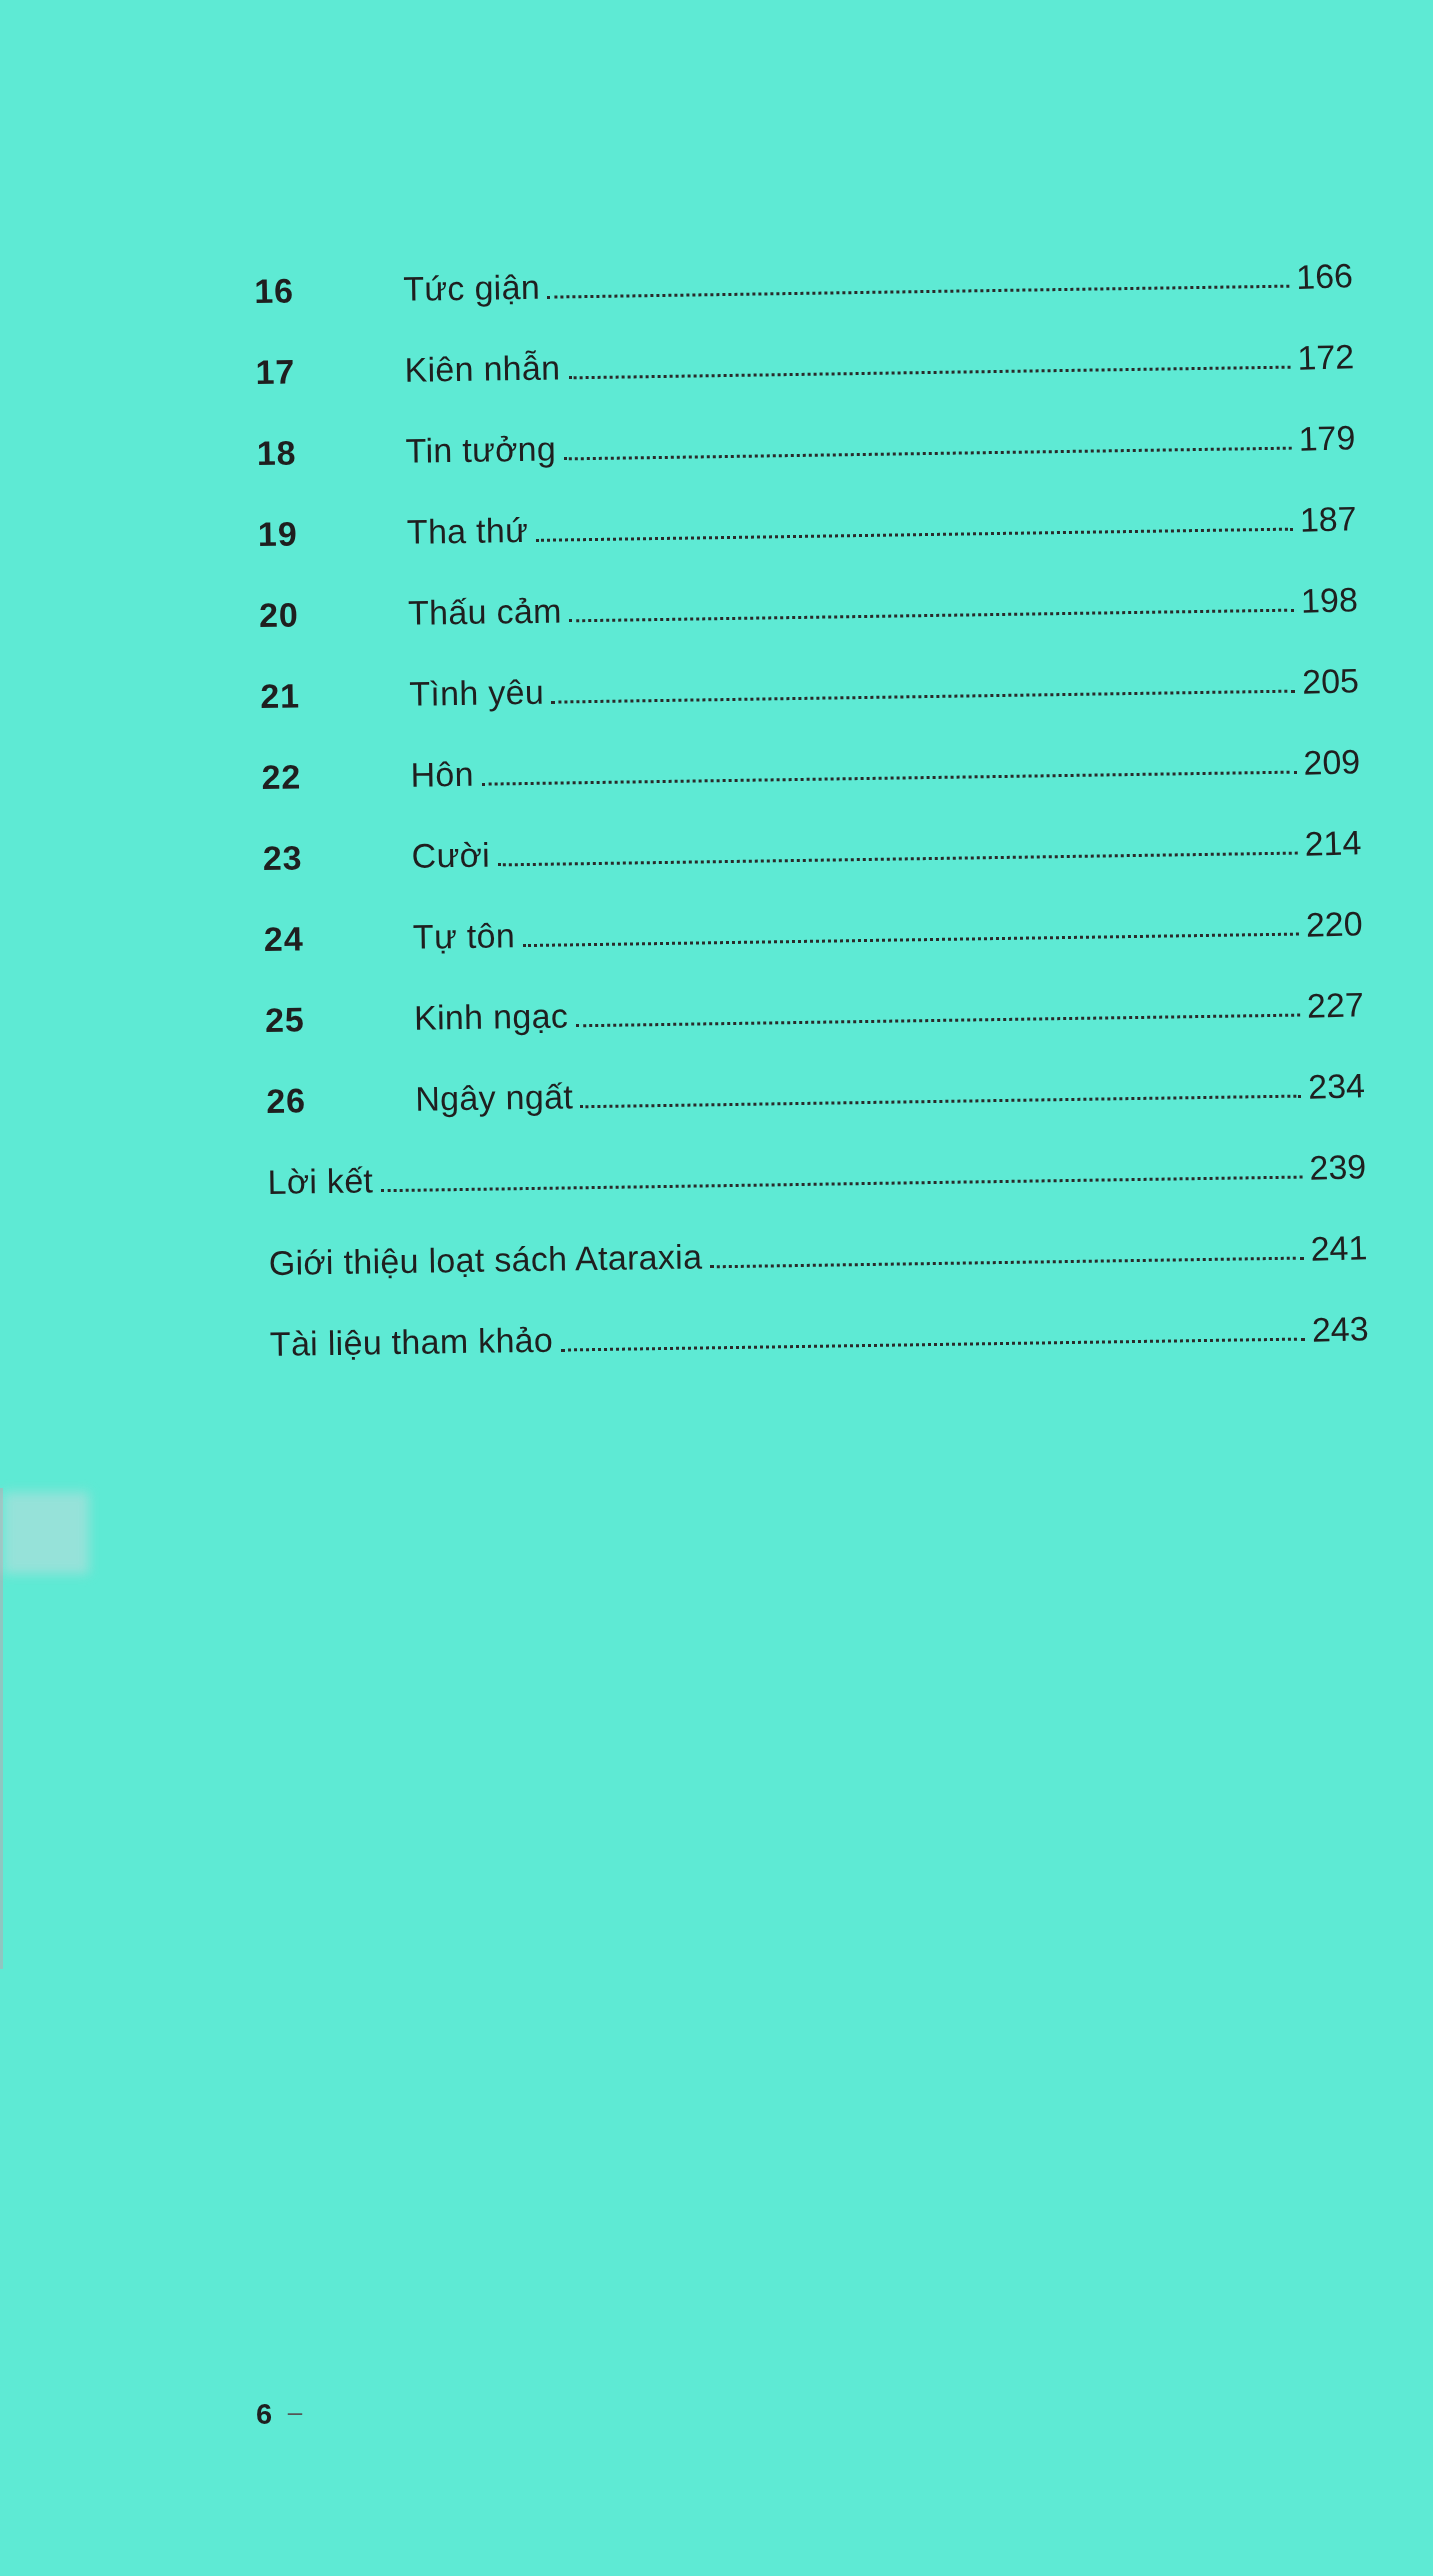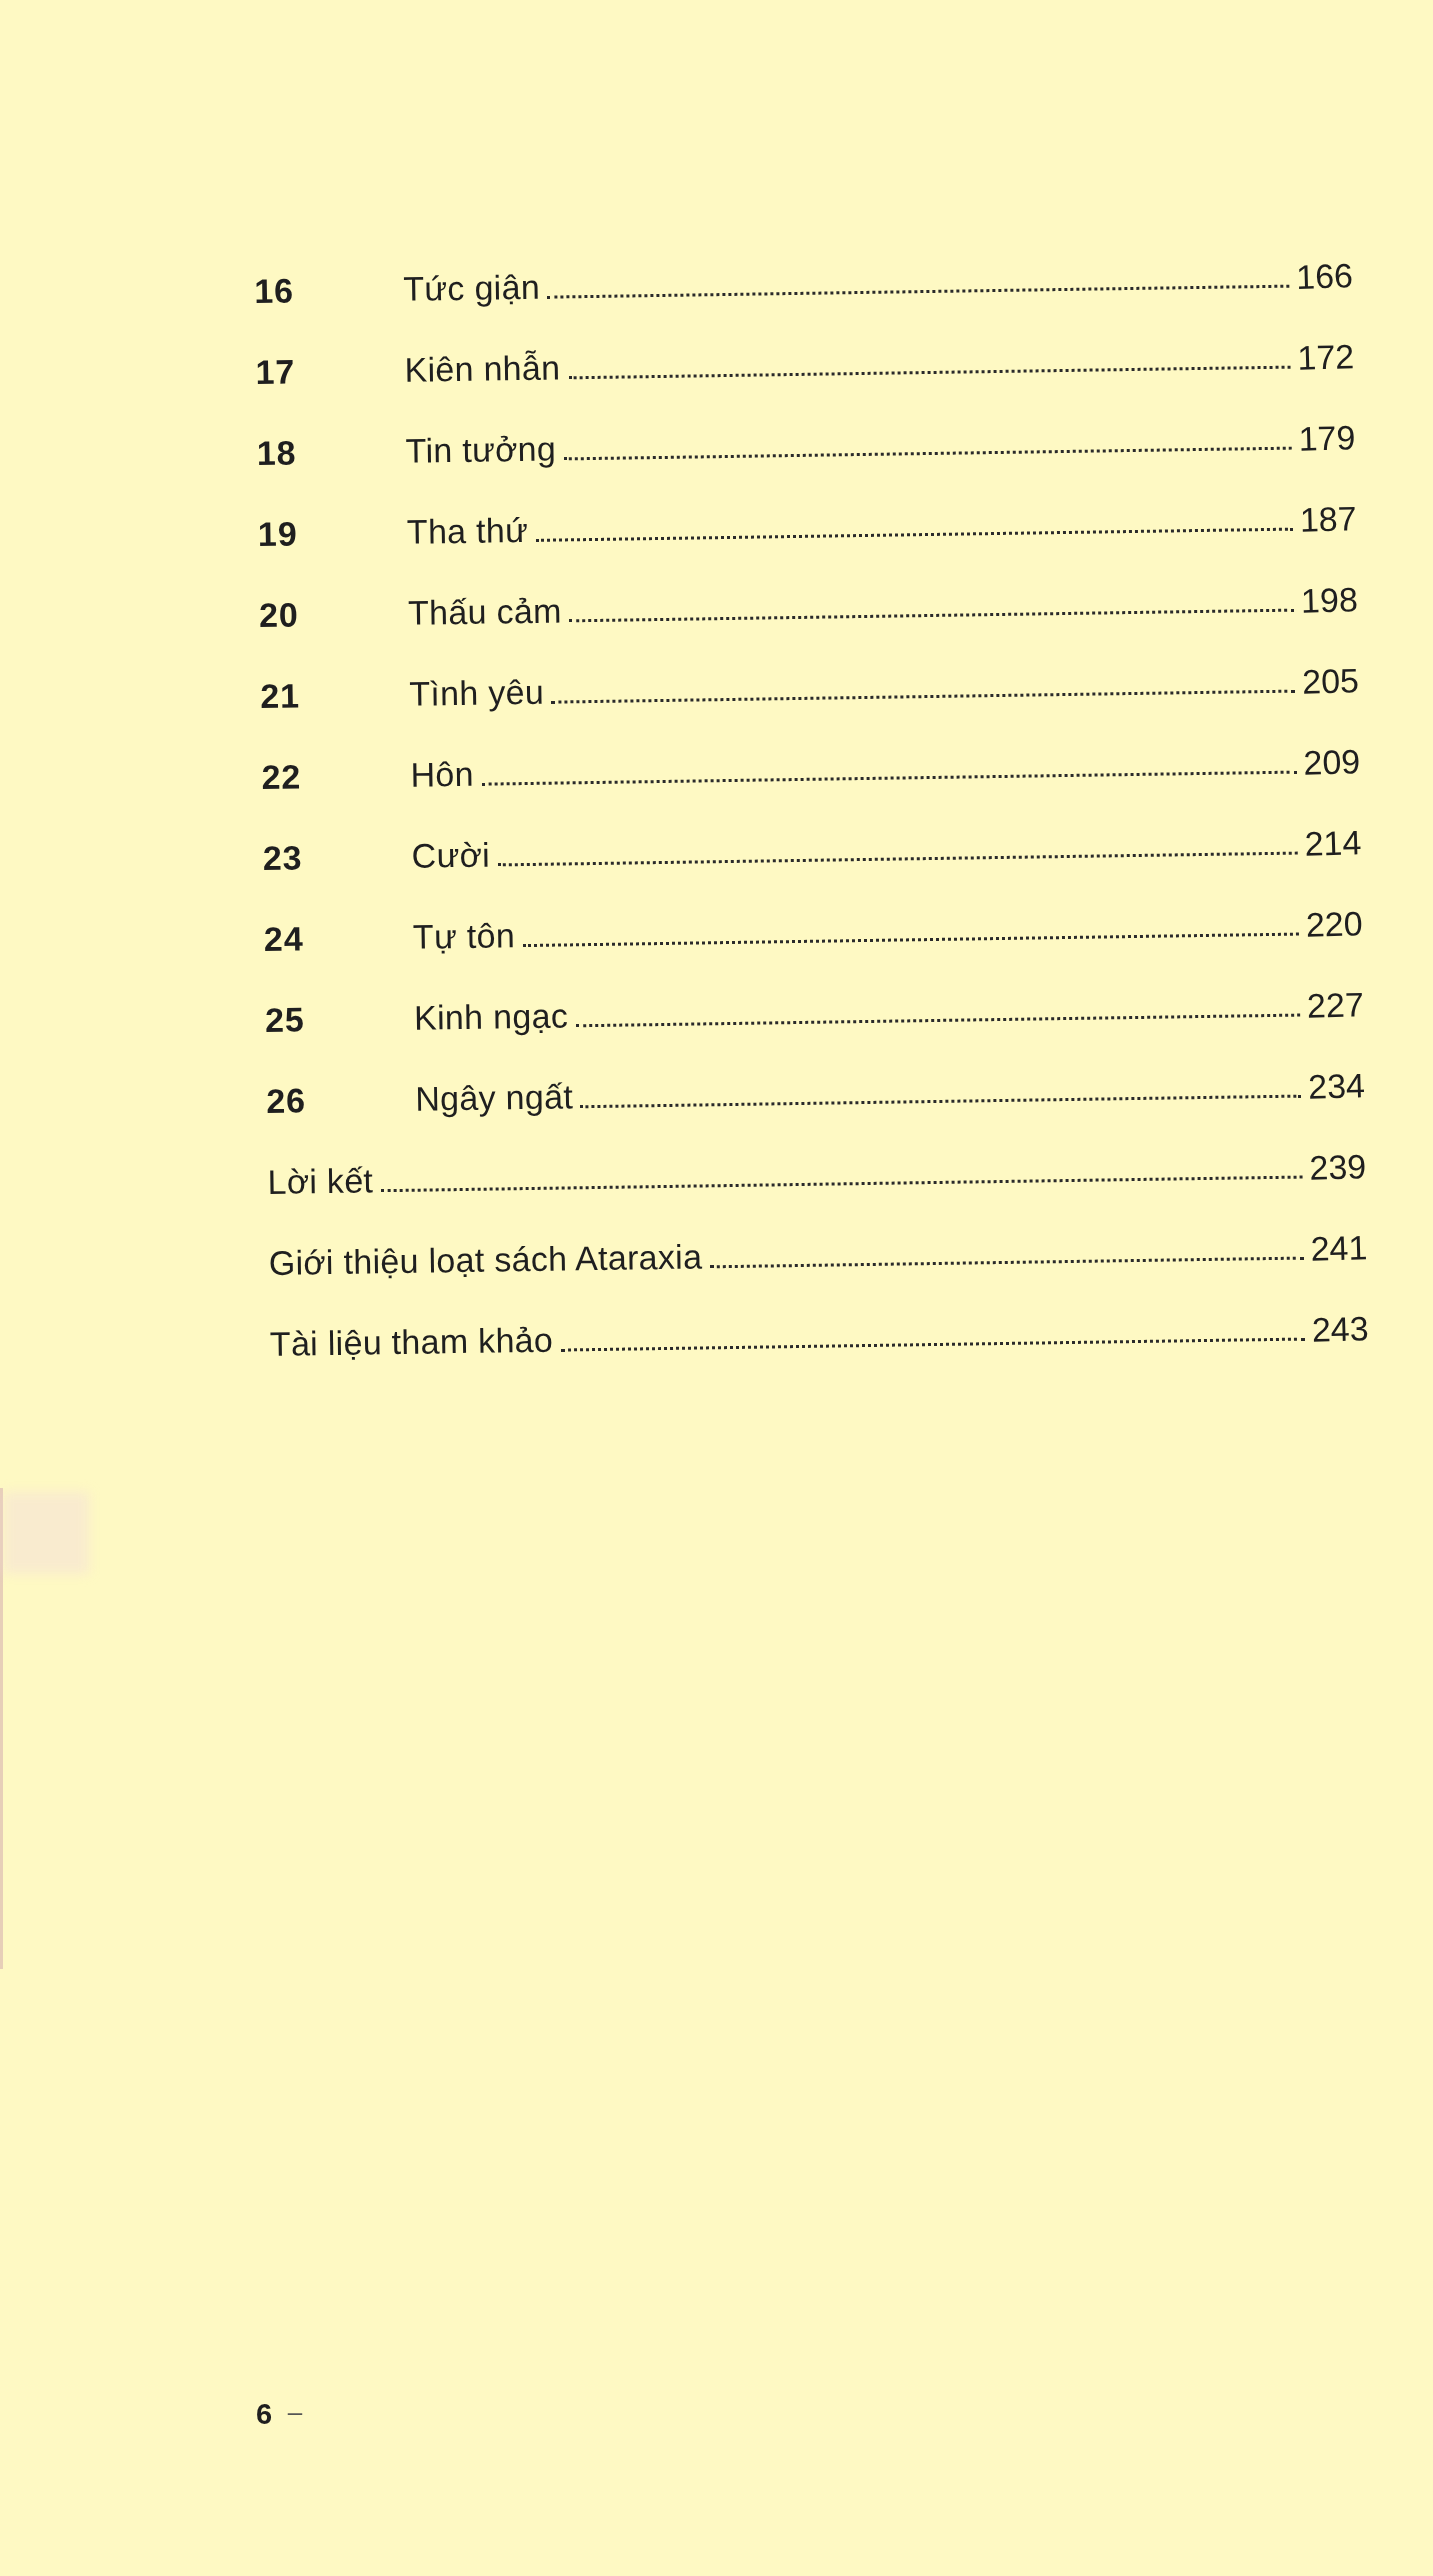--- a/index.html
+++ b/index.html
@@ -11,21 +11,21 @@
     height: 2576px;
     position: relative;
     background: #ffffff;
     font-family: "Liberation Sans", sans-serif;
     color: #1f1f1f;
     overflow: hidden;
   }
   .page {
     position: absolute;
     inset: 0;
-    background: #fef9c3;
+    background: #5eead4;
   }
   
   .toc {
     position: absolute;
     left: 254px;
     top: 271px;
     width: 1099px;
     transform: rotate(-0.85deg);
     transform-origin: 0 0;
   }

